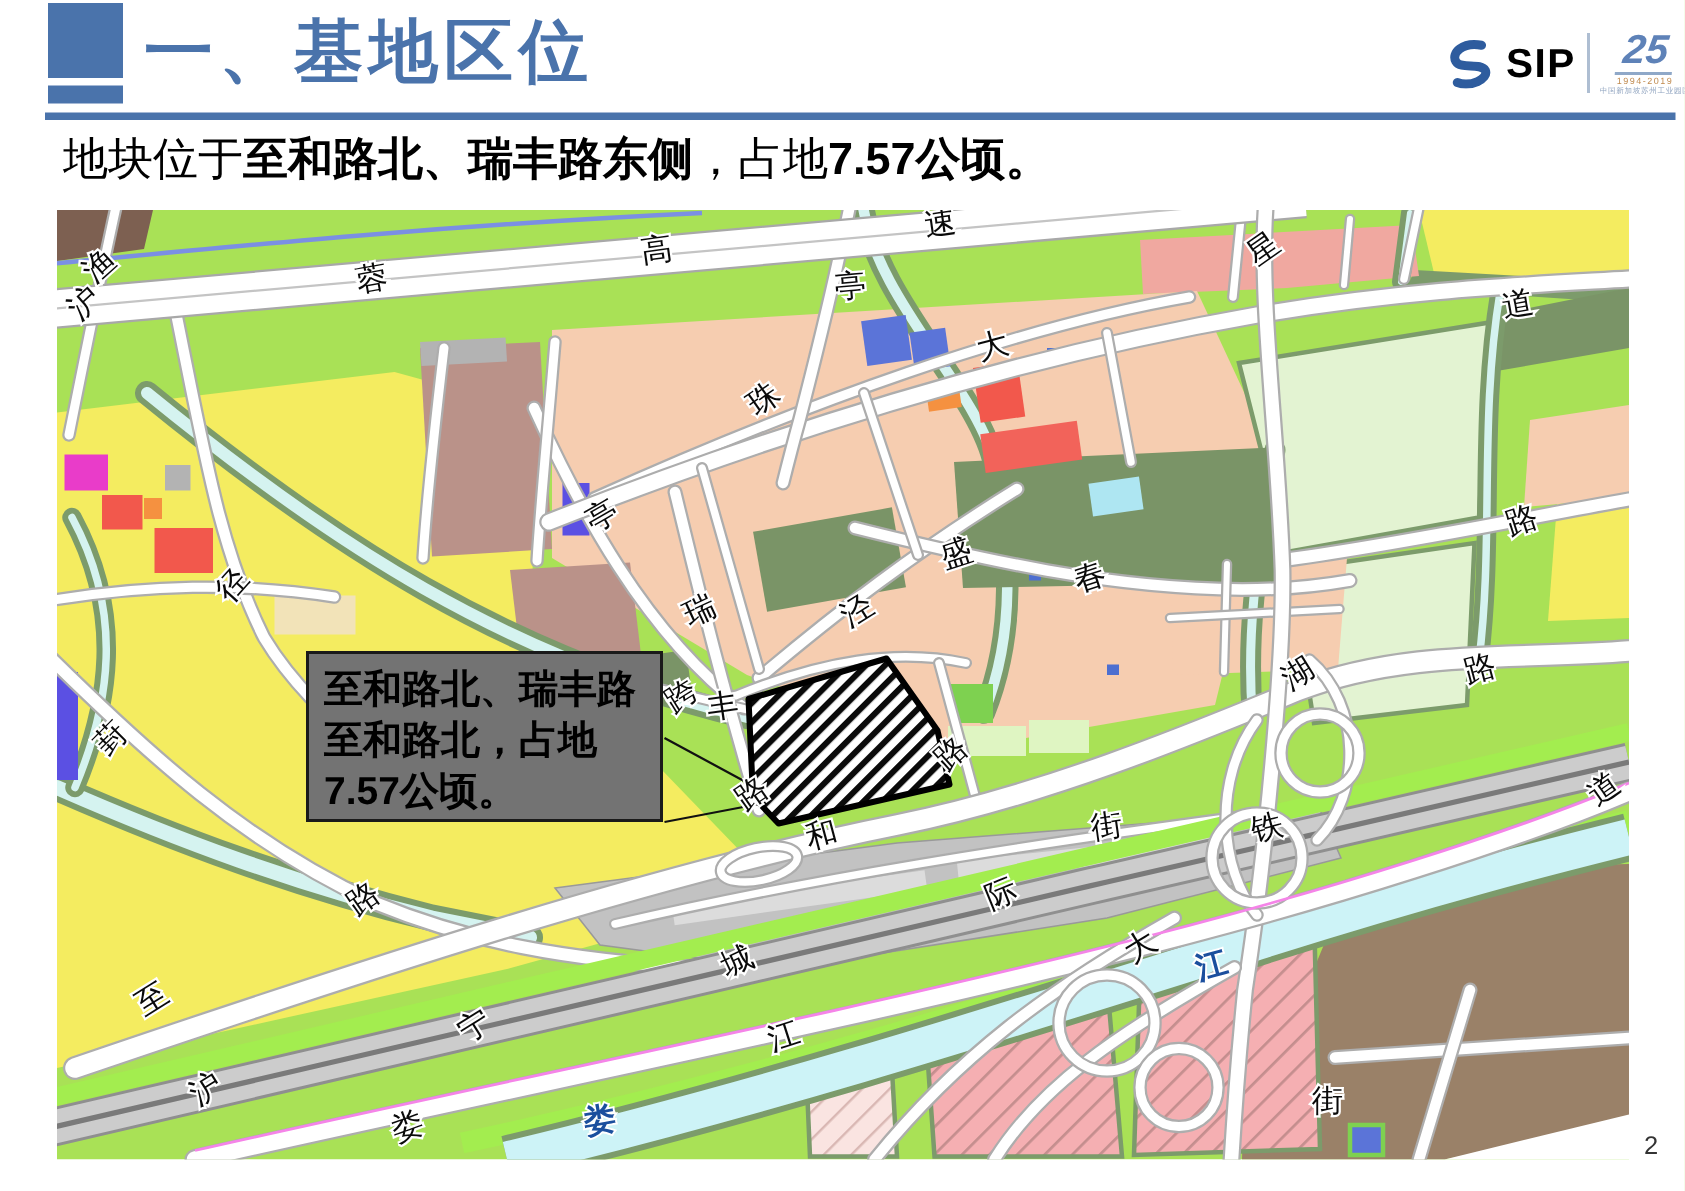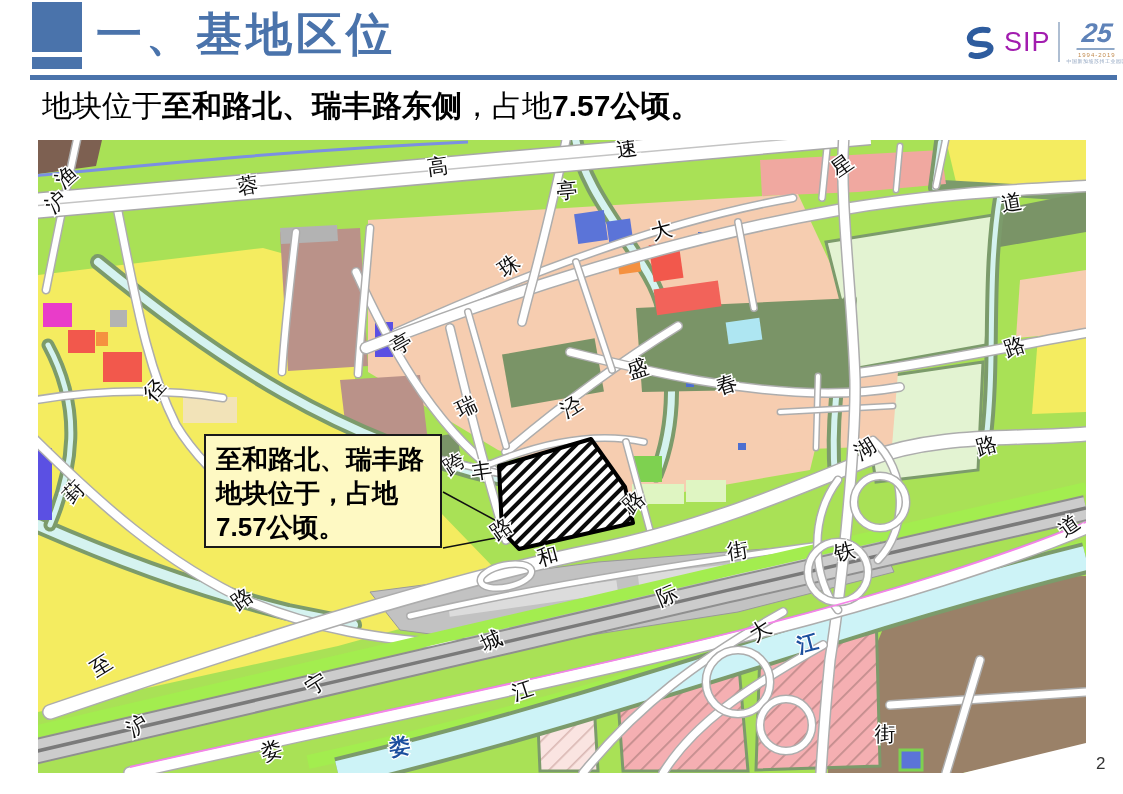--- a/index.html
+++ b/index.html
@@ -6,42 +6,42 @@
   #slide{position:relative;width:1123px;height:794px;background:#ffffff;overflow:hidden;
          font-family:"Liberation Sans","DejaVu Sans",sans-serif;padding-left:24px;}
   
   .accent-square{position:absolute;left:32px;top:2px;width:50px;height:50px;background:#4A73AB;}
   .accent-bar{position:absolute;left:32px;top:57px;width:50px;height:12px;background:#4A73AB;}
   .page-title{position:absolute;left:96px;top:4px;font-size:46px;font-weight:bold;color:#4A73AB;
               letter-spacing:4px;white-space:nowrap;}
   .header-rule{position:absolute;left:30px;top:75px;width:1087px;height:5px;background:#4A73AB;}
   
   .logo{position:absolute;right:20px;top:16px;height:52px;display:flex;align-items:center;gap:7px;}
-  .logo-sip{font-size:27px;font-weight:normal;color:#a21caf;letter-spacing:1px;}
+  .logo-sip{font-size:27px;font-weight:bold;color:#000000;letter-spacing:1px;}
   .logo-divider{width:2px;height:40px;background:#AEBED2;}
   .logo-anniv{display:flex;flex-direction:column;align-items:center;line-height:1;}
   .logo-25{font-size:27px;font-weight:bold;font-style:italic;color:#5E82B8;
            border-bottom:2px solid #8FA8C8;padding:0 4px 1px 4px;transform:skewX(-6deg);}
   .logo-years{font-size:6px;color:#C08A4E;margin-top:2px;letter-spacing:1px;}
   .logo-tagline{font-size:5px;color:#8FA3BF;letter-spacing:.5px;margin-top:1px;}
   
   .subtitle{position:absolute;left:42px;top:86px;font-size:30px;color:#000;white-space:nowrap;}
   .subtitle b{font-weight:bold;}
   
   #map{position:absolute;left:38px;top:140px;width:1048px;height:633px;}
   .rc{fill:none;stroke:#ADADAD;stroke-linecap:round;}
   .rw{fill:none;stroke:#FFFFFF;stroke-linecap:round;}
   .cbank{fill:none;stroke:#7C9B6B;stroke-linecap:round;}
   .cwat{fill:none;stroke:#D5F3F0;stroke-linecap:round;}
   .mlabel{font-size:21px;fill:#0a0a0a;text-anchor:middle;dominant-baseline:middle;
           paint-order:stroke;stroke:#ffffff;stroke-width:3px;
           font-family:"Liberation Sans","DejaVu Sans",sans-serif;}
   .mlabel.water{fill:#1B4F9E;font-weight:bold;stroke-width:2.5px;}
   
-  .callout{position:absolute;left:204px;top:434px;width:238px;height:114px;background:#fef9c3;
+  .callout{position:absolute;left:204px;top:434px;width:238px;height:114px;background:#737373;
            border:2px solid #1a1a1a;box-sizing:border-box;padding:6px 4px 0 10px;
            font-size:26px;font-weight:bold;color:#000;line-height:34px;}
   
   .page-num{position:absolute;left:1096px;top:754px;font-size:17px;color:#333;}
 </style>
 </head>
 <body>
 
 <div id="slide">
 
@@ -304,18 +304,18 @@
         <text transform="translate(279 545) rotate(-32)" class="mlabel">宁</text>
         <text transform="translate(234 612) rotate(-20)" class="mlabel">娄</text>
         <text transform="translate(362 608) rotate(-10)" class="mlabel water">娄</text>
         <text transform="translate(770 505) rotate(-15)" class="mlabel water">江</text>
         <text transform="translate(847 595) rotate(0)" class="mlabel">街</text>
       </g>
   </svg>
 
   <div class="callout">
     <div>至和路北、瑞丰路</div>
-    <div>地块位于，占地</div>
+    <div>至和路北，占地</div>
     <div>7.57公顷。</div>
   </div>
 
   <div class="page-num">2</div>
 </div>
 
 </body></html>

